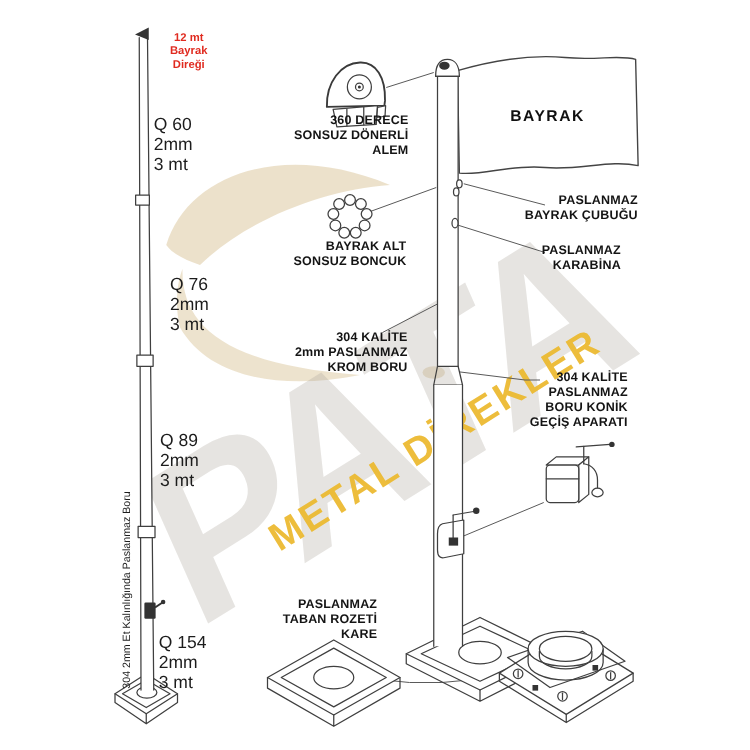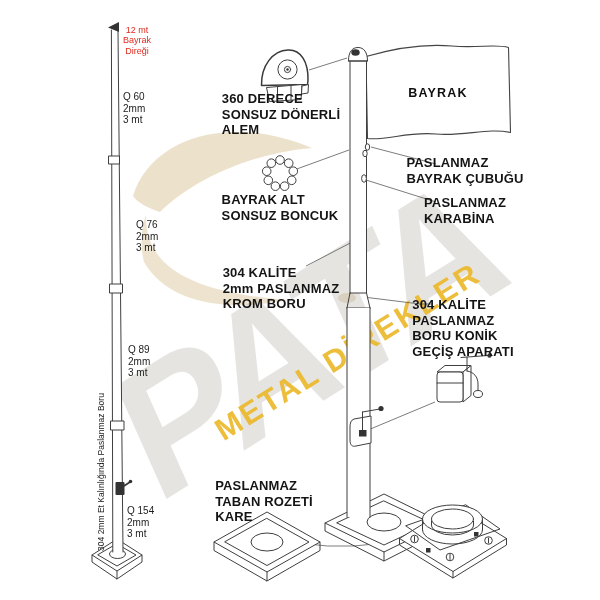--- a/index.html
+++ b/index.html
@@ -9,27 +9,27 @@
   
   .wm-brand{position:absolute;left:308px;top:338px;
     transform:translate(-50%,-50%) rotate(-32deg) skewX(-8deg);
     font-size:178px;font-weight:bold;color:rgba(172,165,154,0.30);
     letter-spacing:-7px;white-space:nowrap;}
   .wm-tagline{position:absolute;left:348px;top:352px;
     transform:translate(-50%,-50%) rotate(-32deg);
     font-size:31px;font-weight:bold;color:#ecb92e;opacity:.93;
     letter-spacing:2.5px;white-space:nowrap;}
   
-  .lbl{position:absolute;white-space:pre-line;text-align:left;font-weight:bold;
-       font-size:13px;line-height:1.2;color:#141414;letter-spacing:.15px;
+  .lbl{position:absolute;white-space:pre-line;text-align:right;font-weight:bold;
+       font-size:10px;line-height:1.2;color:#141414;letter-spacing:.15px;
        transform:translateX(-50%);}
-  .qlbl{position:absolute;font-size:10px;line-height:1.15;color:#1c1c1c;
+  .qlbl{position:absolute;font-size:14px;line-height:1.15;color:#1c1c1c;
         white-space:pre-line;font-weight:normal;}
-  .red-title{position:absolute;white-space:pre-line;text-align:center;font-weight:normal;
-       font-size:9px;line-height:1.15;color:#e02b20;transform:translateX(-50%);}
+  .red-title{position:absolute;white-space:pre-line;text-align:center;font-weight:bold;
+       font-size:9px;line-height:1.15;color:#e02b20;transform:translateX(-50%);margin-left:14px;}
   .vnote{position:absolute;left:101px;top:472px;font-size:8.5px;color:#1c1c1c;
        white-space:nowrap;transform:translate(-50%,-50%) rotate(-90deg);}
   .flagtxt{position:absolute;left:438px;top:86px;font-weight:bold;font-size:12.5px;
        letter-spacing:1.2px;color:#101010;transform:translateX(-50%);}
   
   .st{stroke:#3f3f3f;stroke-width:1;fill:none;stroke-linejoin:round;stroke-linecap:round;}
   .stw{stroke:#3f3f3f;stroke-width:1;fill:#ffffff;stroke-linejoin:round;}
   .dark{fill:#333;stroke:none;}
   .ldr{stroke:#5a5a5a;stroke-width:.8;fill:none;}
 </style>

